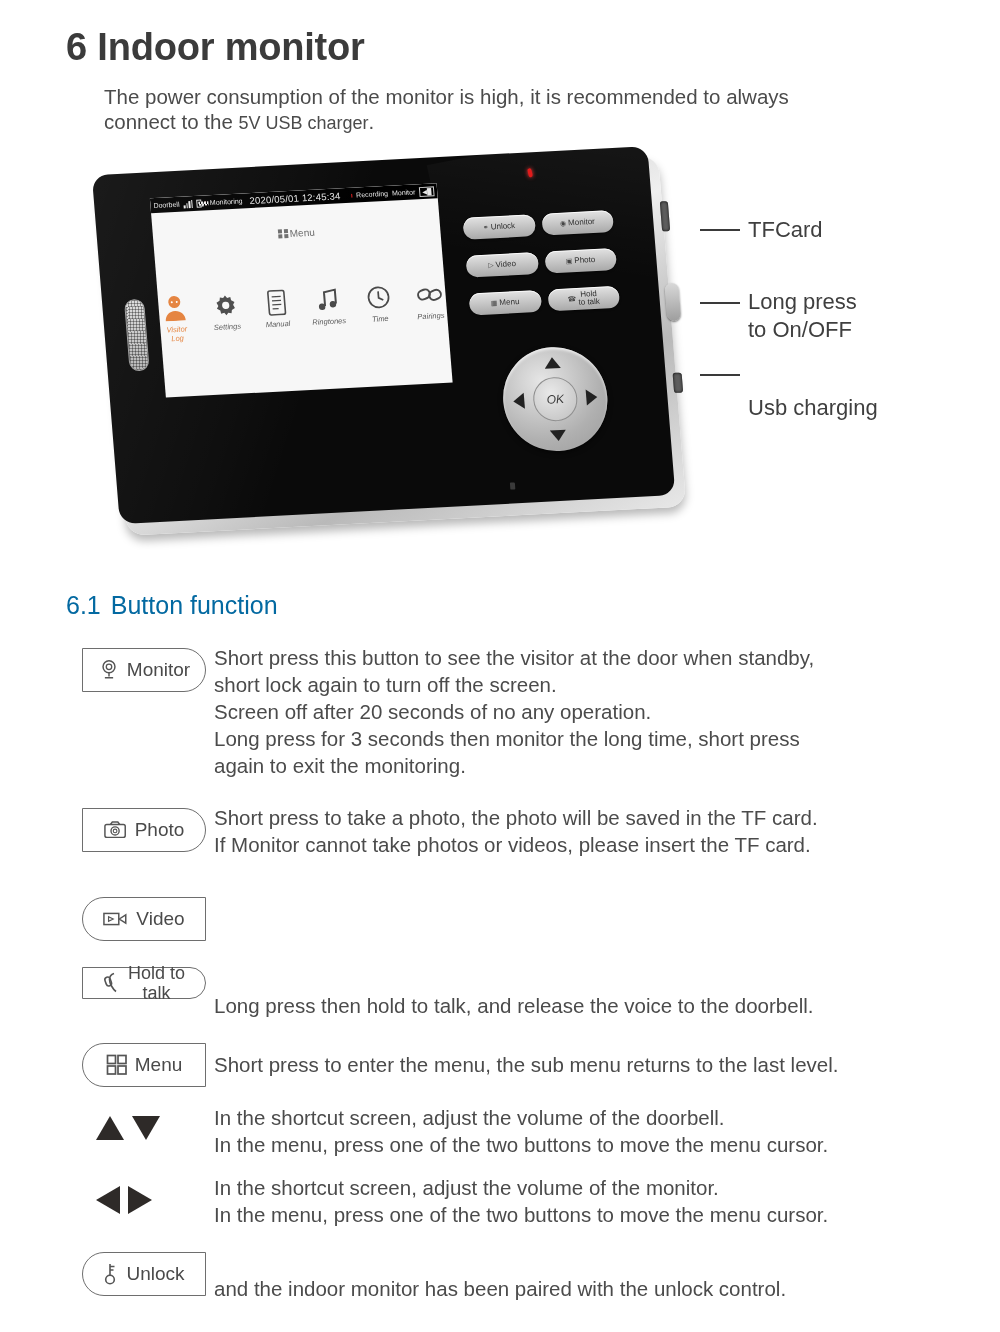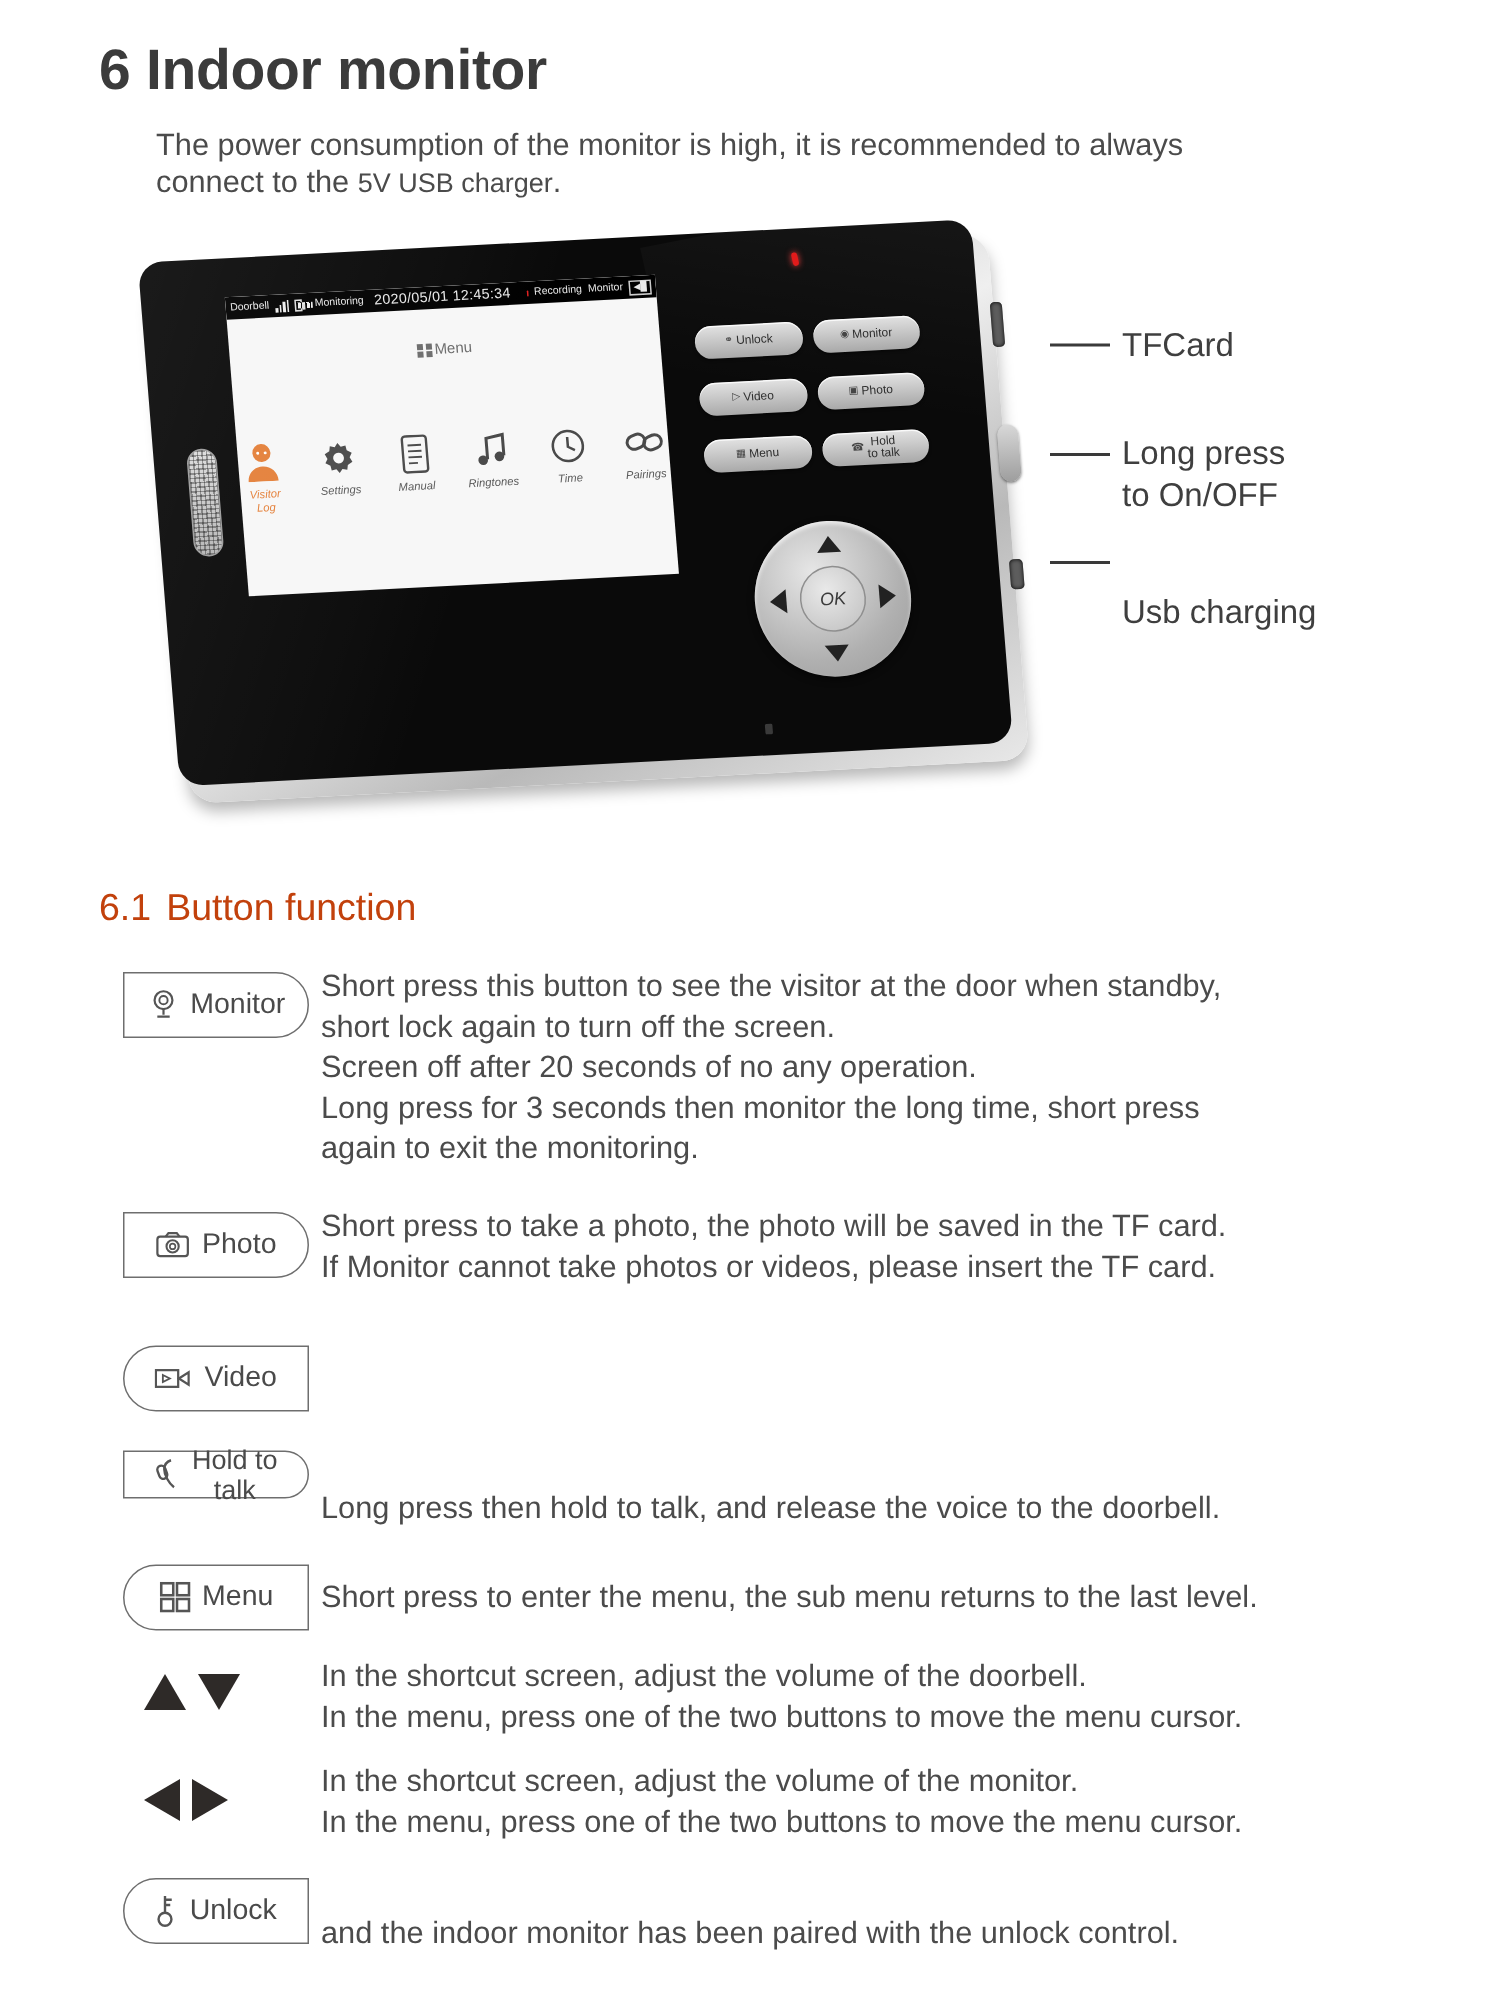--- a/index.html
+++ b/index.html
@@ -19,21 +19,21 @@
     letter-spacing: -0.2px;
   }
   .intro {
     position: absolute; left: 104px; top: 84px; width: 815px;
     font-size: 20.5px; color: #4b4b4b; line-height: 25px;
   }
   .intro .sm { font-size: 18px; }
 
   .h2 {
     position: absolute; left: 66px; top: 591px;
-    font-size: 25px; color: #c2410c; font-weight: normal;
+    font-size: 25px; color: #0369a1; font-weight: normal;
   }
   .h2 .num { margin-right: 10px; }
 
   
   .device-wrap {
     position: absolute; left: 78px; top: 152px;
     width: 650px; height: 400px;
   }
   .device {
     position: absolute; left: 28px; top: 8px;

